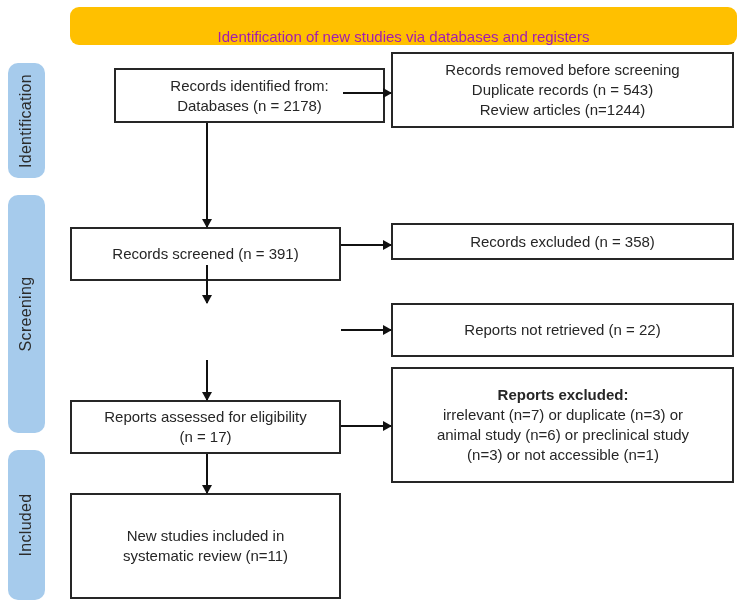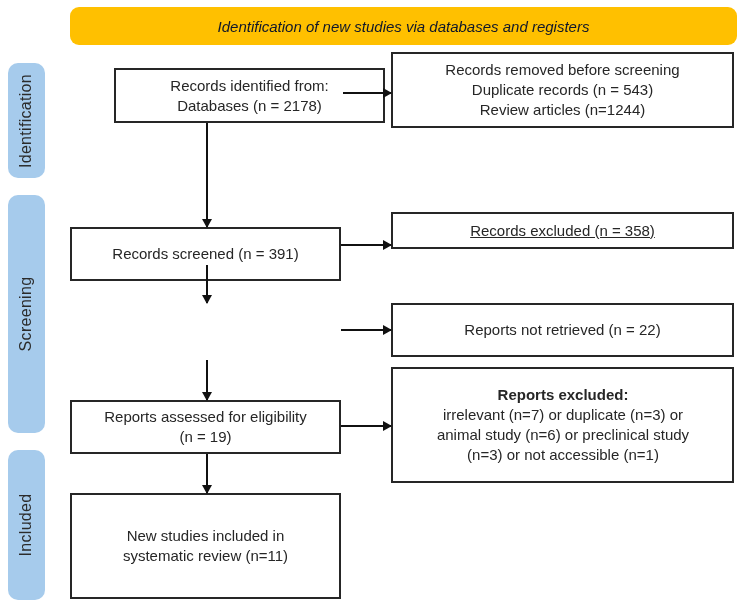--- a/index.html
+++ b/index.html
@@ -13,25 +13,24 @@
     overflow: hidden;
   }
 
   
   .banner {
     position: absolute;
     left: 70px; top: 7px;
     width: 667px; height: 38px;
     background: #FFC000;
     border-radius: 9px;
-    display: flex; align-items: center; justify-content: center;
+    display: flex; align-items: flex-end; justify-content: center;
     font-size: 15px;
     font-weight: 500;
-    color: #0f172a;
-    font-style: italic;
+    color: #a21caf;
   }
 
   
   .stage {
     position: absolute;
     left: 8px;
     width: 37px;
     background: #A6CBEC;
     border-radius: 10px;
     display: flex; align-items: center; justify-content: center;
@@ -62,21 +61,21 @@
   }
   .pre-line { white-space: pre-line; }
   .box-heading { font-weight: bold; }
 
   .col-left  { left: 70px;  width: 271px; }
   .col-right { left: 391px; width: 343px; }
 
   .b-identified     { top: 68px;  height: 55px; margin-left: 44px; }
   .b-removed        { top: 52px;  height: 76px; }
   .b-screened       { top: 227px; height: 54px; }
-  .b-excluded       { top: 212px; height: 37px; text-decoration: underline; }
+  .b-excluded       { top: 223px; height: 37px; }
   .b-sought         { top: 303px; height: 57px; }
   .b-notretrieved   { top: 303px; height: 54px; }
   .b-assessed       { top: 400px; height: 54px; }
   .b-repexcluded    { top: 367px; height: 116px; padding-left: 7px; }
   .b-included       { top: 493px; height: 106px; }
 
   
   .arrow-h {
     position: absolute;
     height: 2px;
@@ -152,21 +151,21 @@
     <span class="pre-line">Records excluded (n = 358)</span>
   </div>
 
 
   <div class="box col-right b-notretrieved">
     <span class="pre-line">Reports not retrieved (n = 22)</span>
   </div>
 
   <div class="box col-left b-assessed">
     <span class="pre-line">Reports assessed for eligibility
-(n = 19)</span>
+(n = 17)</span>
   </div>
 
   <div class="box col-right b-repexcluded">
     <span class="box-heading">Reports excluded:</span>
     <span class="pre-line">irrelevant (n=7) or duplicate (n=3) or
 animal study (n=6) or preclinical study
 (n=3) or not accessible (n=1)</span>
   </div>
 
   <div class="box col-left b-included">

